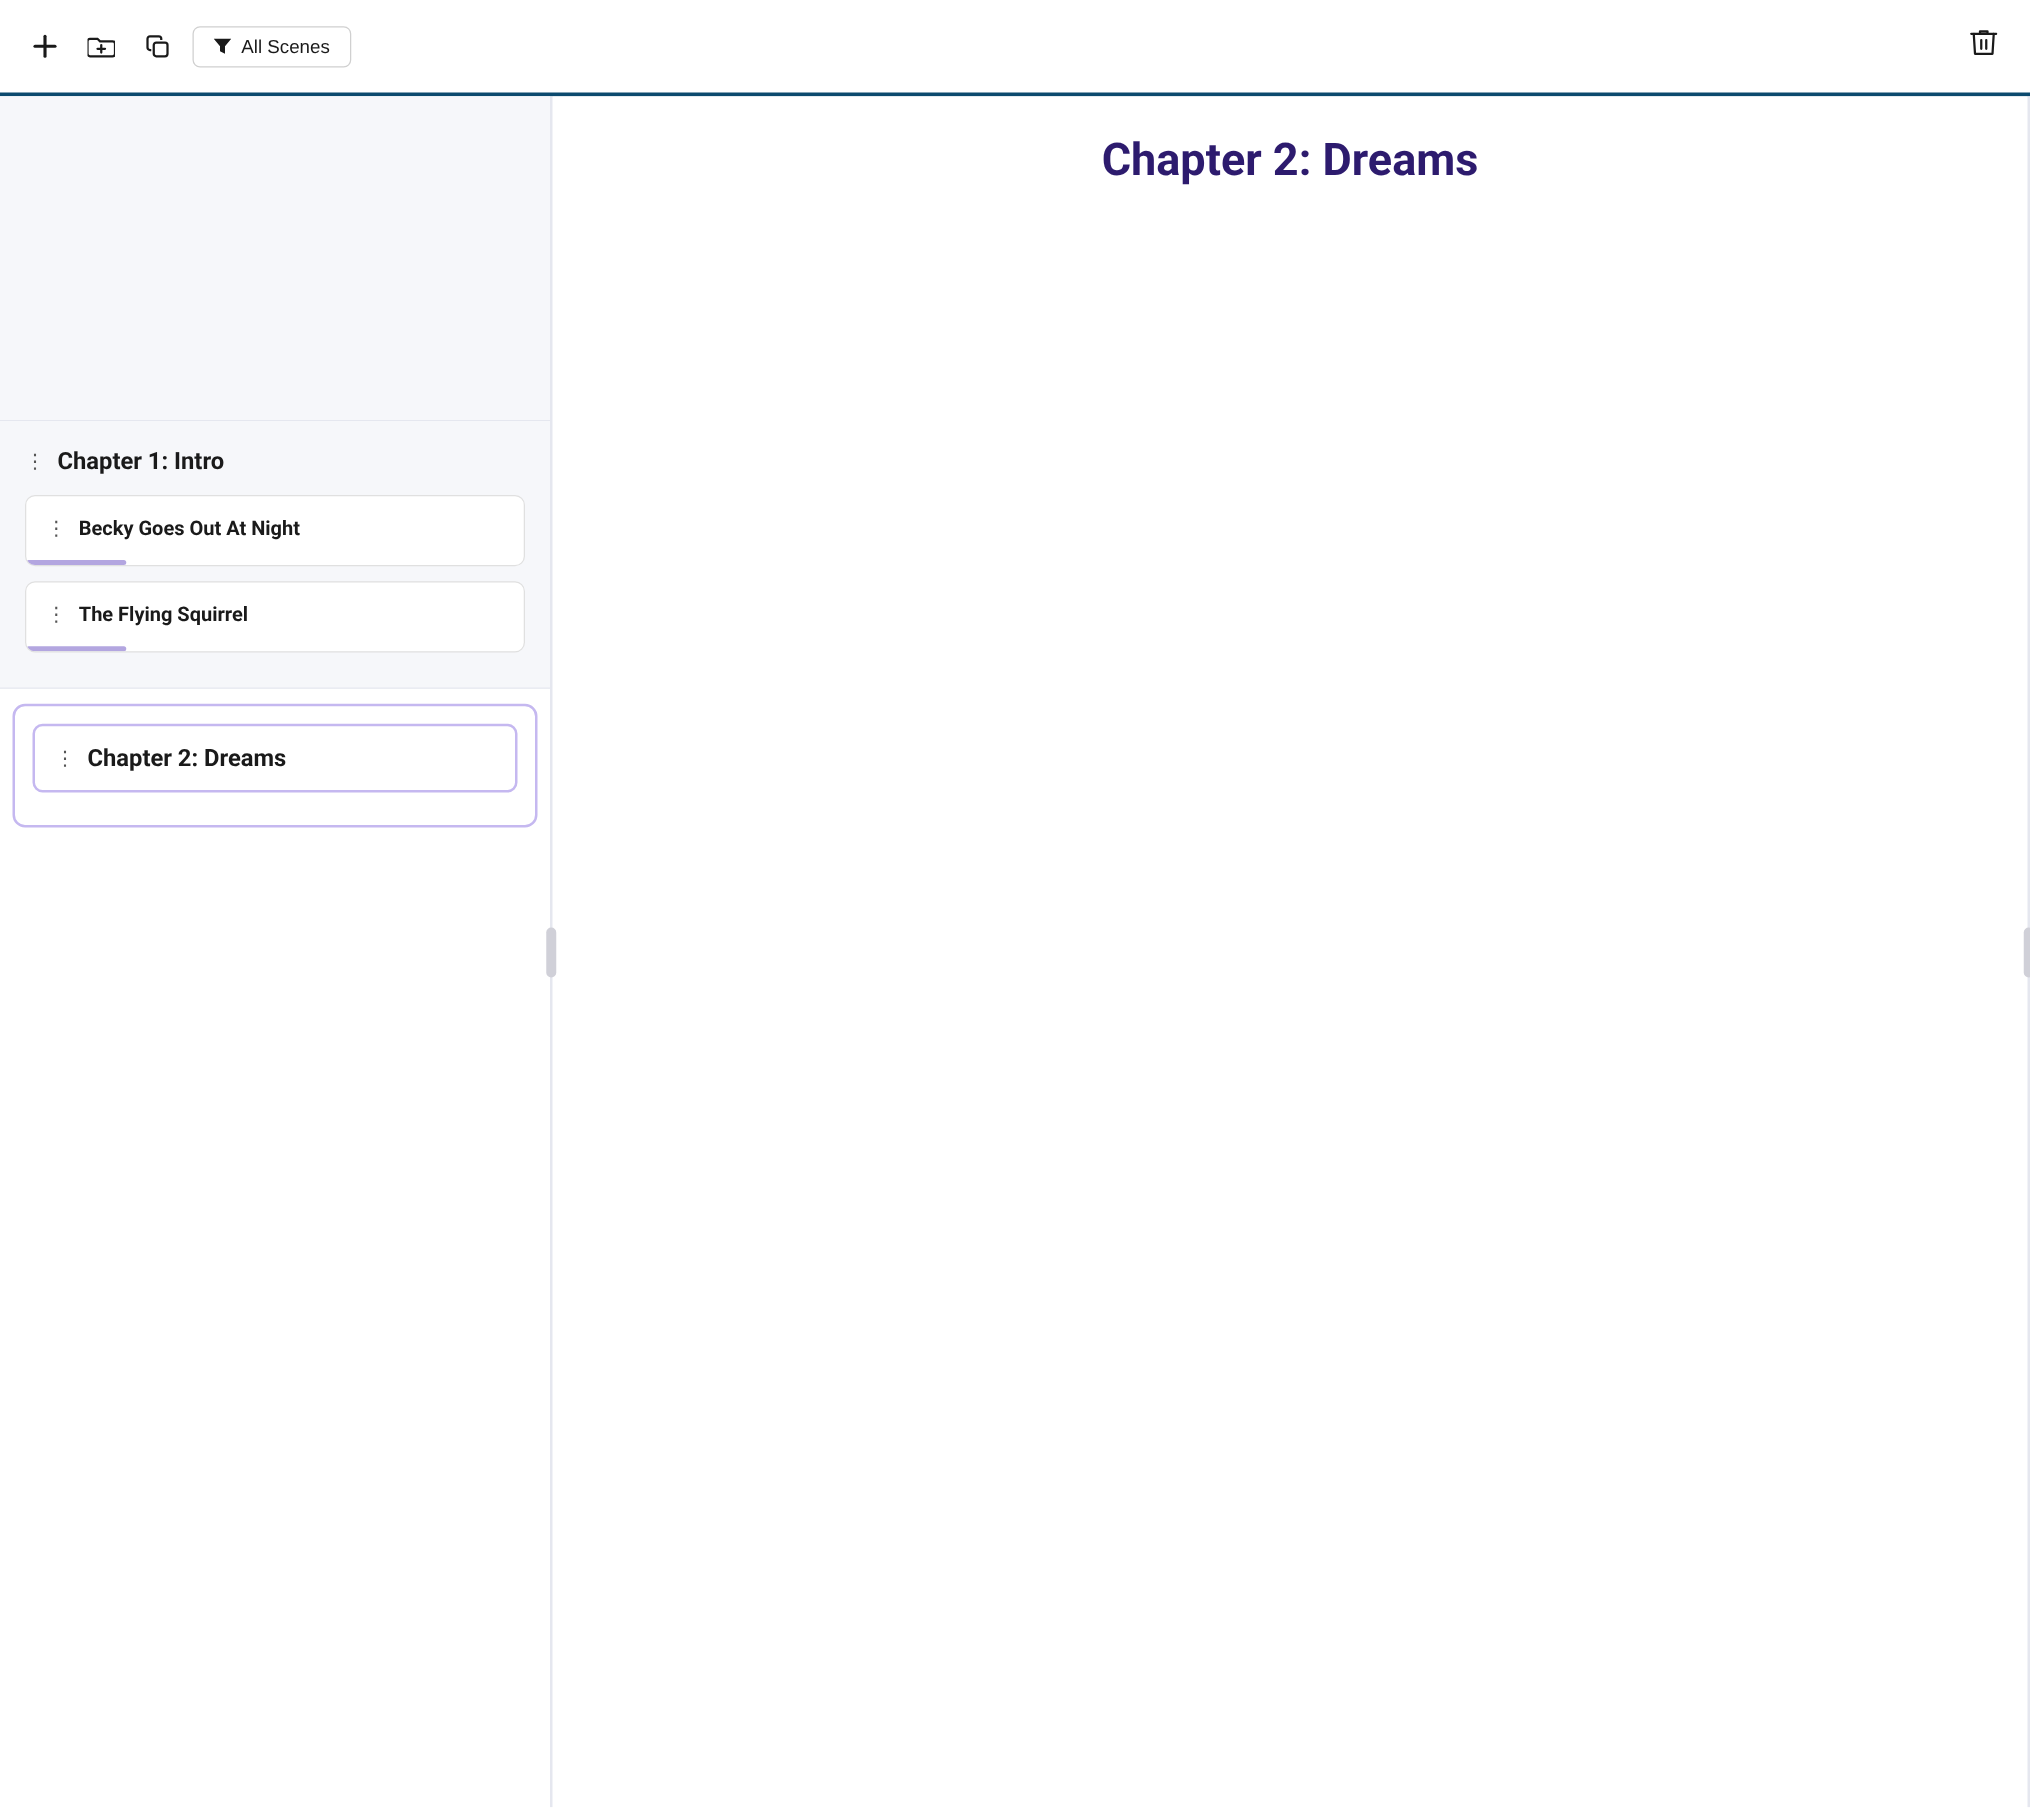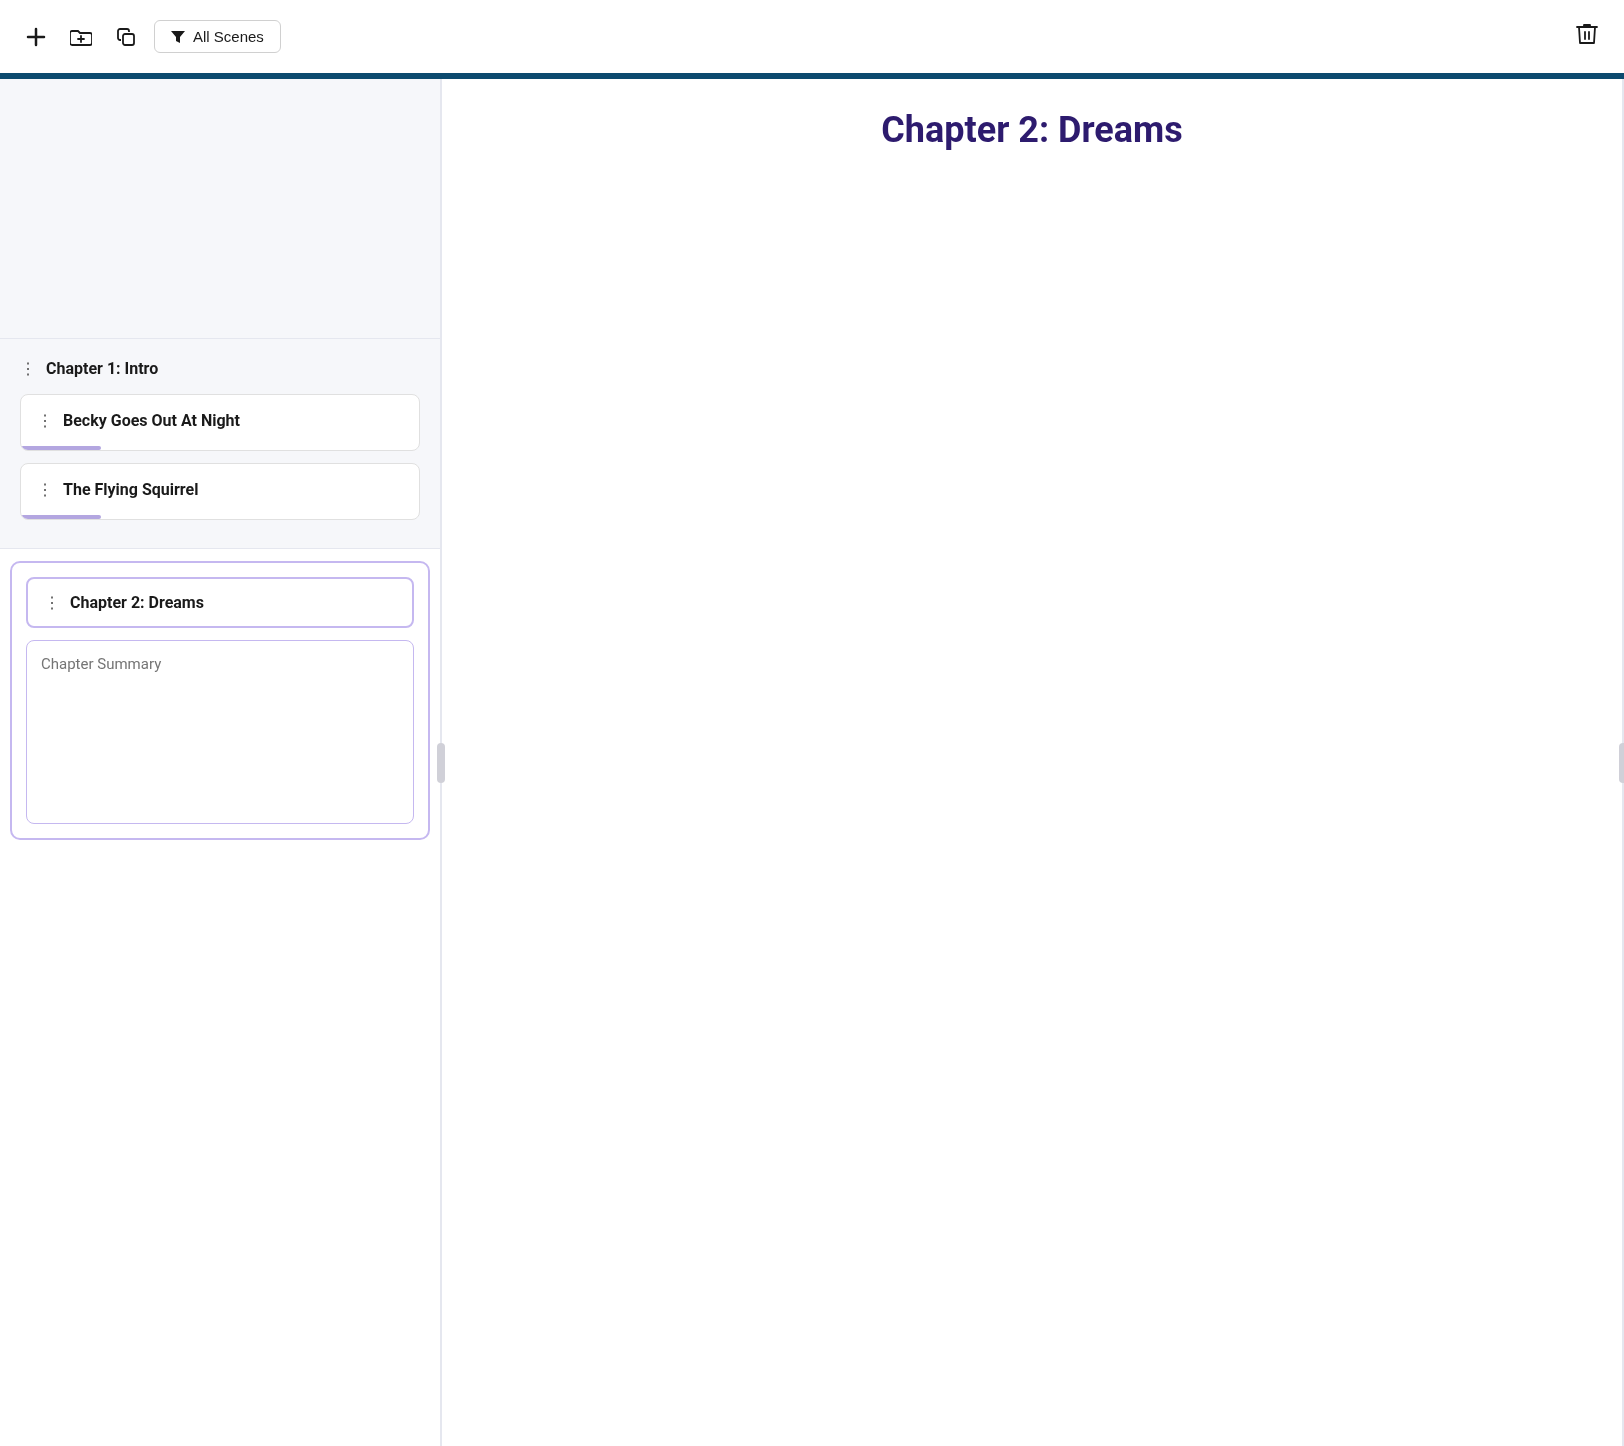--- a/index.html
+++ b/index.html
@@ -21,21 +21,21 @@
       flex-direction: column;
       height: 1446px;
     }
 
     
     .toolbar {
       display: flex;
       align-items: center;
       padding: 16px 20px;
       gap: 12px;
-      border-bottom: 6px solid #0c4a6e;
+      border-bottom: 3px solid #0c4a6e;
       background: #fff;
     }
 
     .toolbar-icon-btn {
       background: none;
       border: none;
       cursor: pointer;
       padding: 6px;
       border-radius: 4px;
       display: flex;
@@ -108,21 +108,21 @@
     }
 
     .drag-handle-icon {
       color: #555;
       font-size: 16px;
       cursor: grab;
       user-select: none;
     }
 
     .chapter-title {
-      font-size: 16px;
+      font-size: 19px;
       font-weight: 700;
       color: #1a1a1a;
     }
 
     
     .scene-card {
       background: #fff;
       border: 1.5px solid #e0e0e0;
       border-radius: 8px;
       margin-bottom: 12px;
@@ -313,23 +313,20 @@
       </div>
 
       <div style="padding: 12px 10px 16px 10px;">
         <div style="border: 2px solid #c5b8f0; border-radius: 10px; padding: 14px; background: #fff;">
 
           <div class="chapter-2-header-card">
             <span class="drag-handle-icon">⋮</span>
             <span class="chapter-title">Chapter 2: Dreams</span>
           </div>
 
-          <div class="chapter-2-summary">
-            <textarea style="width: 100%; min-height: 150px; border: none; outline: none; resize: none; font-size: 15px; color: rgb(26, 26, 26); background: transparent; font-family: inherit;" placeholder="Chapter Summary"></textarea>
-          </div>
 
         </div>
       </div>
 
     </div>
 
     <div class="panel-divider"></div>
 
     <div class="right-panel">
       <h1 class="chapter-main-title">Chapter 2: Dreams</h1>

